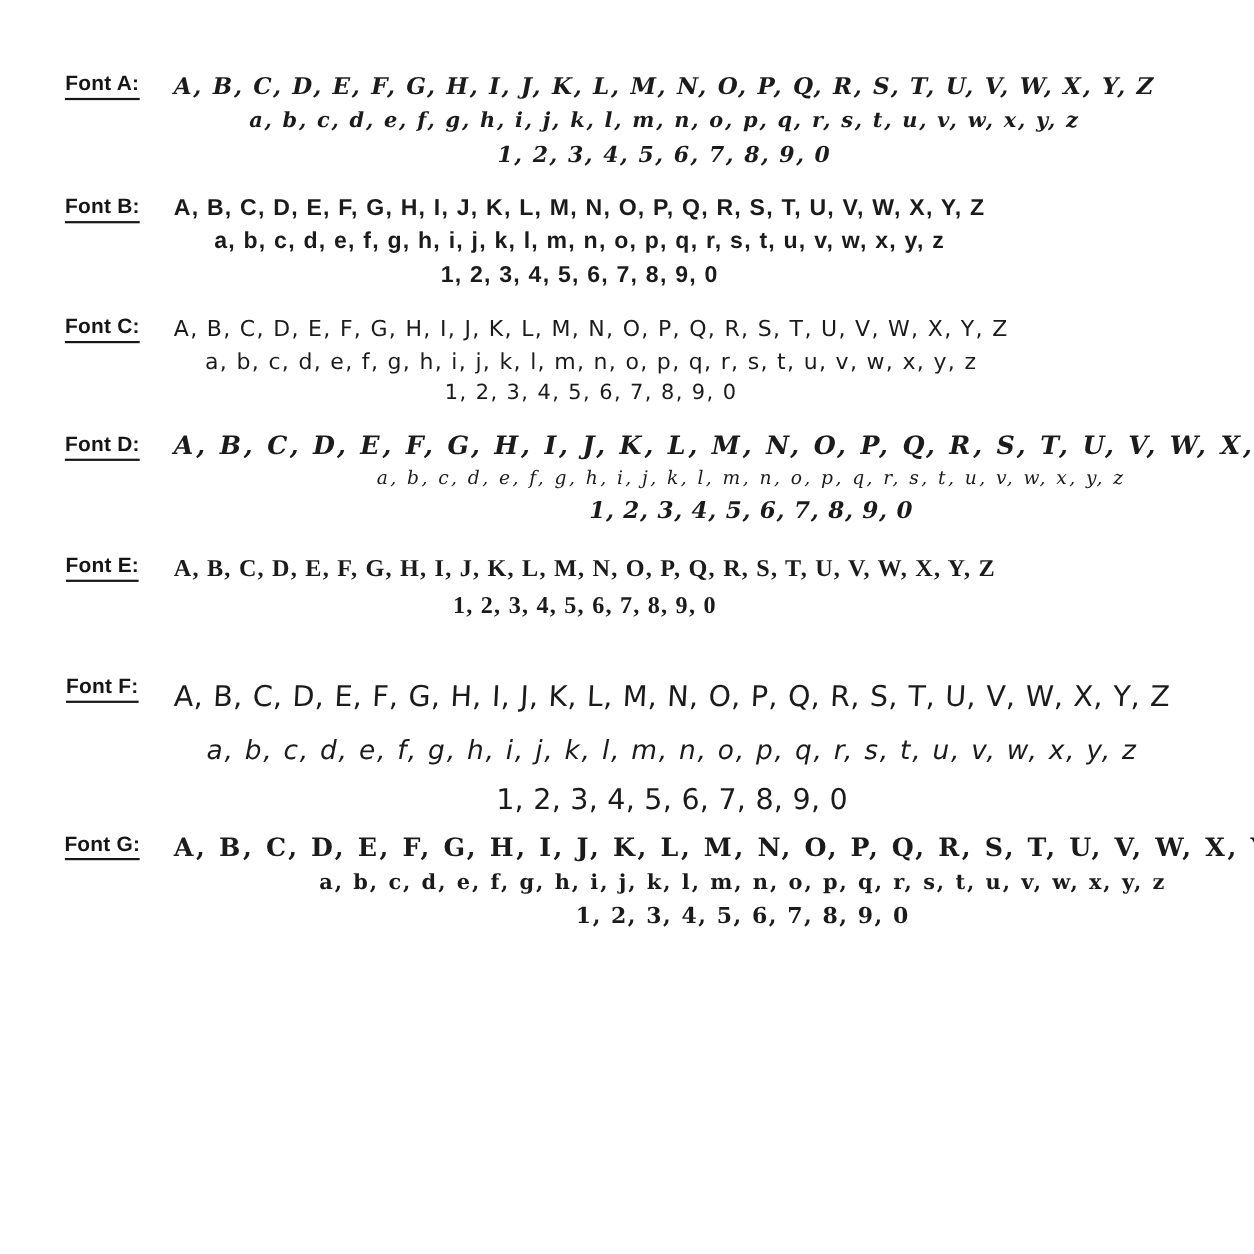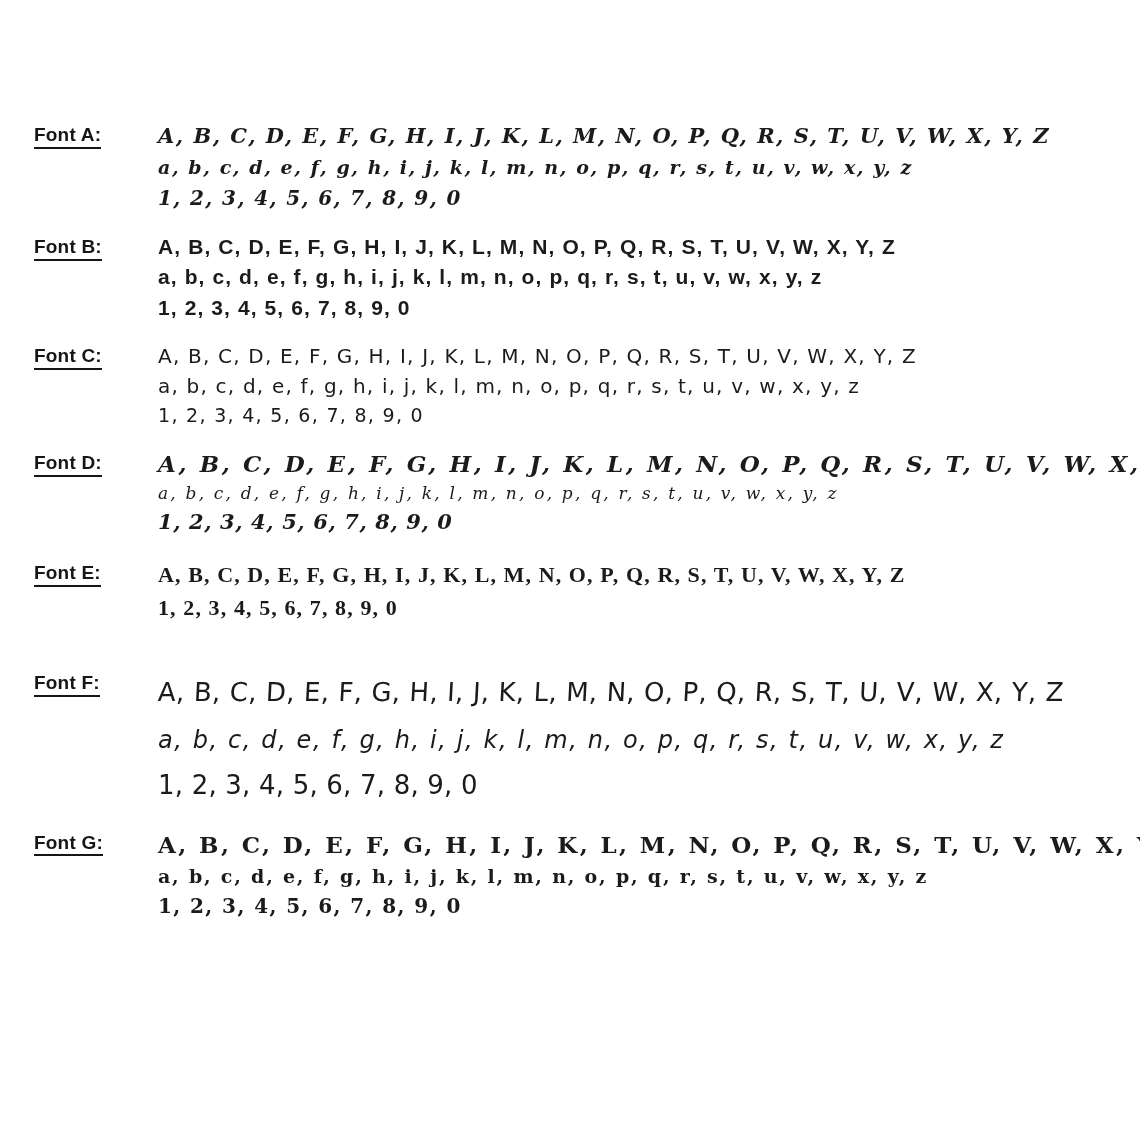--- a/index.html
+++ b/index.html
@@ -13,21 +13,22 @@
     font-family: "Liberation Sans", sans-serif;
     color: #1b1b1b;
     overflow: hidden;
   }
 
   #sheet {
     position: relative;
     width: 912px;
     height: 1140px;
     box-sizing: border-box;
-    padding: 120px 30px 0 30px;
+    padding: 62px 30px 0 30px;
+    text-align: center;
   }
 
   .font-row {
     display: flex;
     align-items: flex-start;
     margin-bottom: 18px;
   }
 
   .label-cell {
     width: 118px;
@@ -94,21 +95,21 @@
   .ff .l3 { font-size: 26px; letter-spacing: 0.2px; line-height: 1.7; }
 
   
   .fg { font-family: "DejaVu Serif", serif; font-weight: bold; }
   .fg .l1 { font-size: 23px; letter-spacing: 2.4px; line-height: 1.5; }
   .fg .l2 { font-size: 19px; letter-spacing: 1.8px; line-height: 1.5; }
   .fg .l3 { font-size: 20px; letter-spacing: 1.4px; line-height: 1.5; }
 
   .row-d { margin-bottom: 22px; }
   .row-e { margin-bottom: 44px; }
-  .row-f { margin-bottom: 20px; }
+  .row-f { margin-bottom: 4px; }
 </style>
 </head>
 <body>
 
 <div id="sheet">
 
   <div class="font-row">
     <div class="label-cell">
       <span class="label-text">Font A:</span>
     </div>

